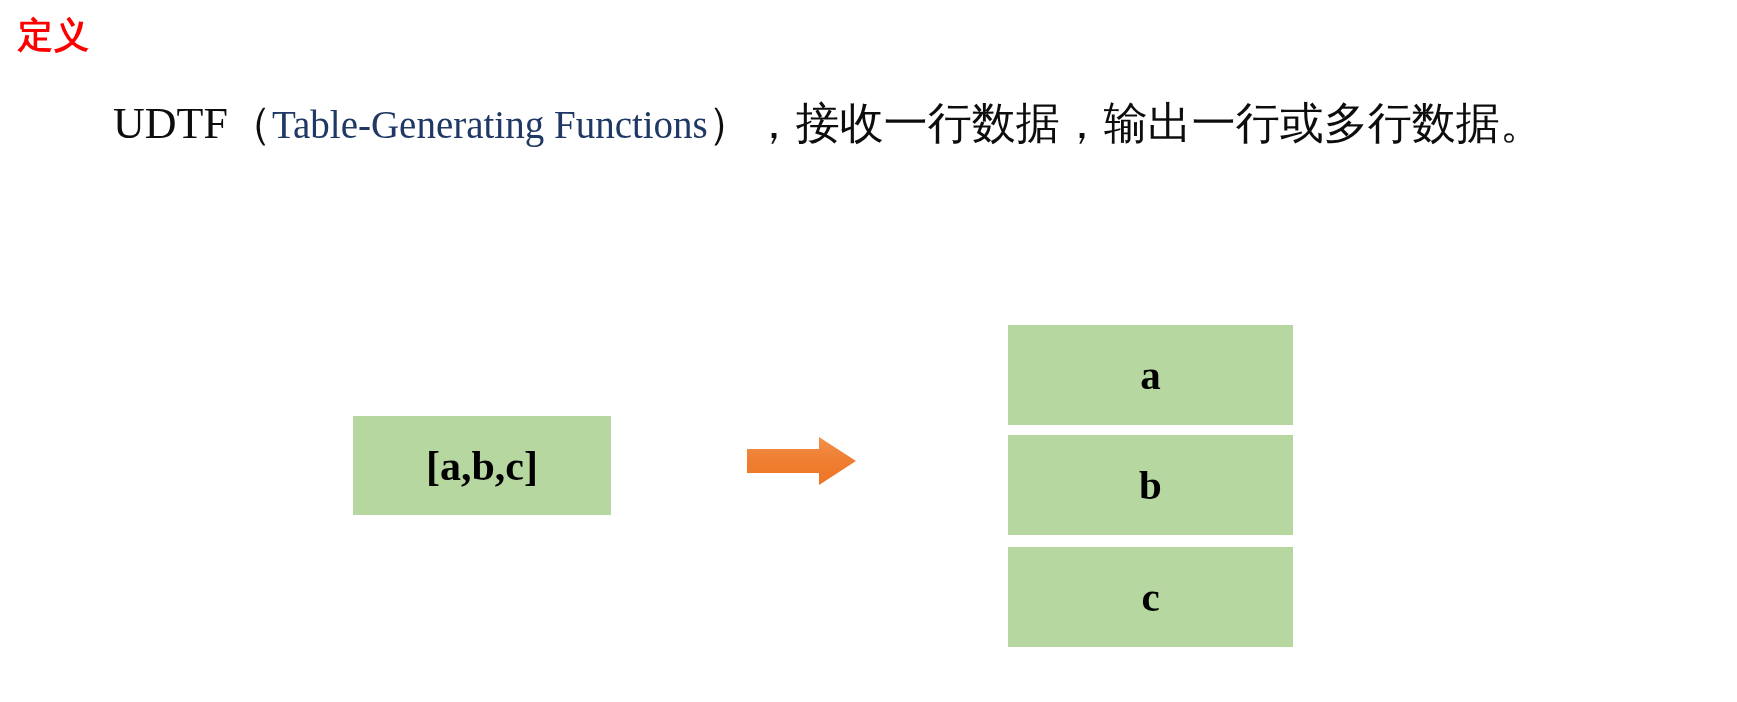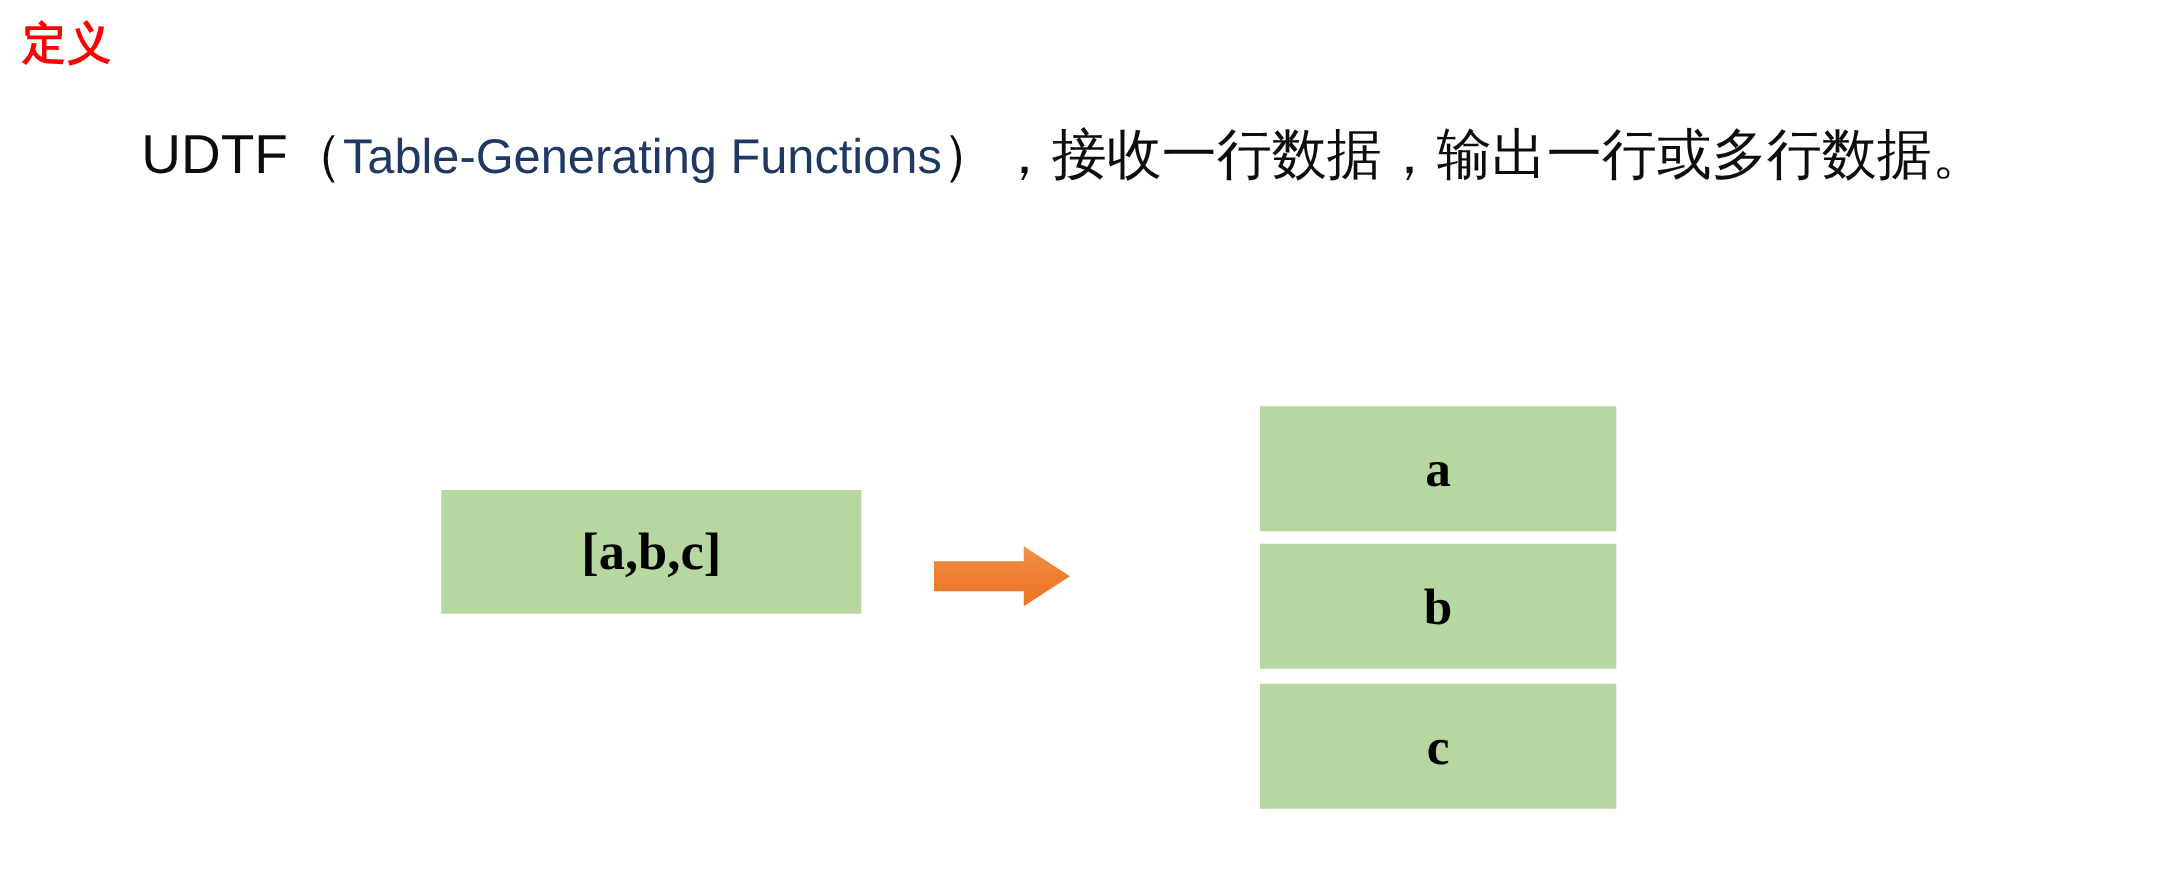--- a/index.html
+++ b/index.html
@@ -32,20 +32,21 @@
   
   #definition-line {
     position: absolute;
     left: 113px;
     top: 96px;
     font-size: 44px;
     line-height: 1.25;
     color: #0d0d0d;
     white-space: nowrap;
     font-weight: normal;
+    font-family: Liberation Serif, serif;
   }
   #definition-line .en-term {
     color: #1f3864;
     font-size: 39px;
   }
   #definition-line .paren {
     color: #0d0d0d;
     font-size: 44px;
   }
 
@@ -66,22 +67,22 @@
     justify-content: center;
     font-family: "Liberation Serif", serif;
     font-weight: bold;
     color: #000000;
     font-size: 41px;
     line-height: 1;
   }
 
   #input-box {
     left: 353px;
-    top: 392px;
-    width: 336px;
+    top: 416px;
+    width: 258px;
     height: 99px;
     font-size: 42px;
   }
 
   .output-box {
     left: 1008px;
     width: 285px;
     height: 100px;
   }
   #output-box-0 { top: 325px; }

